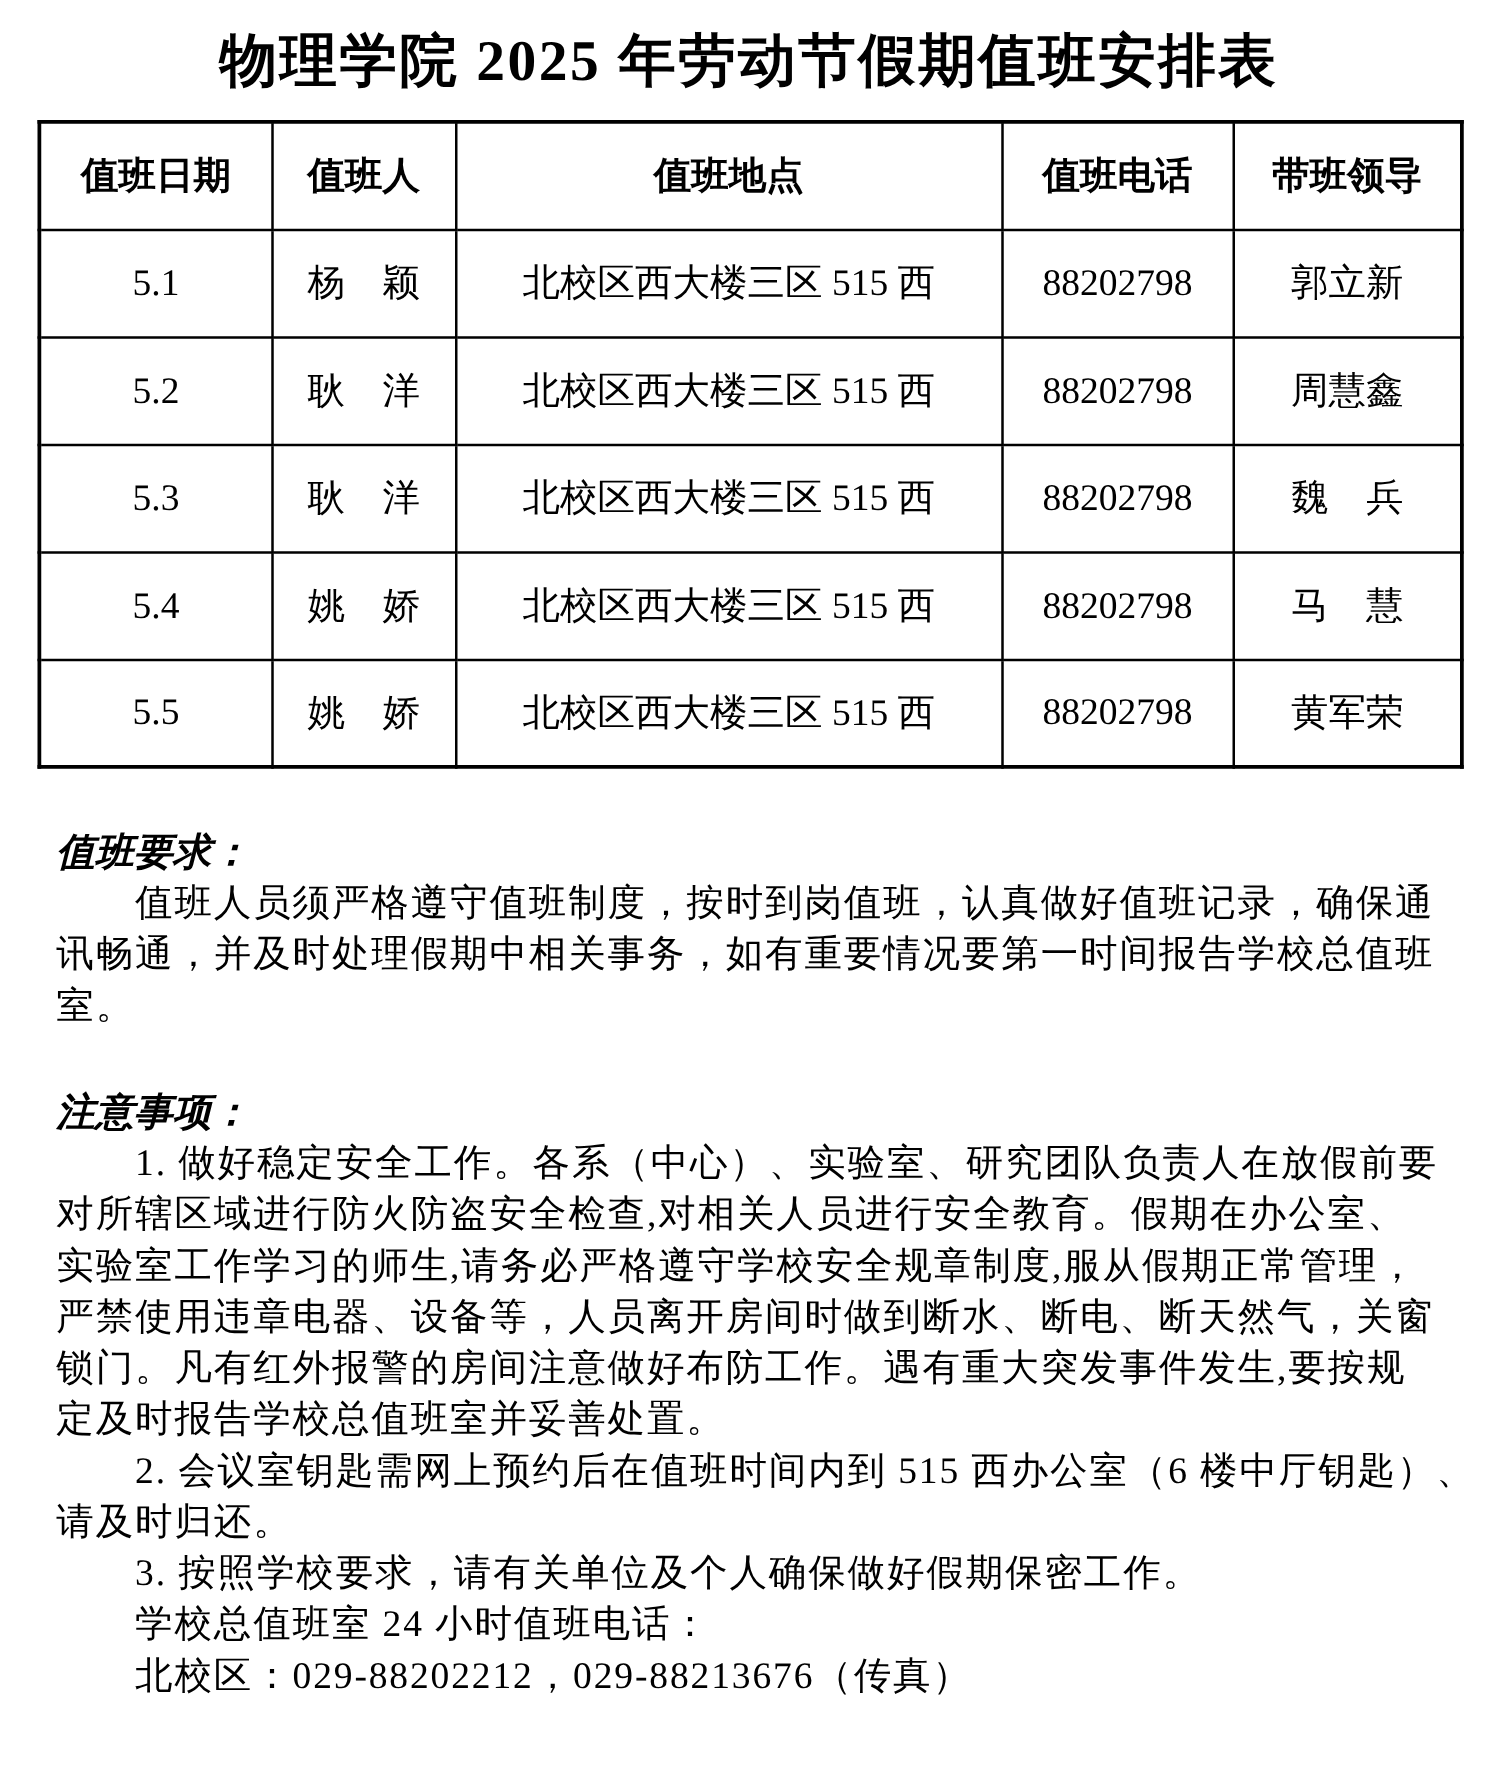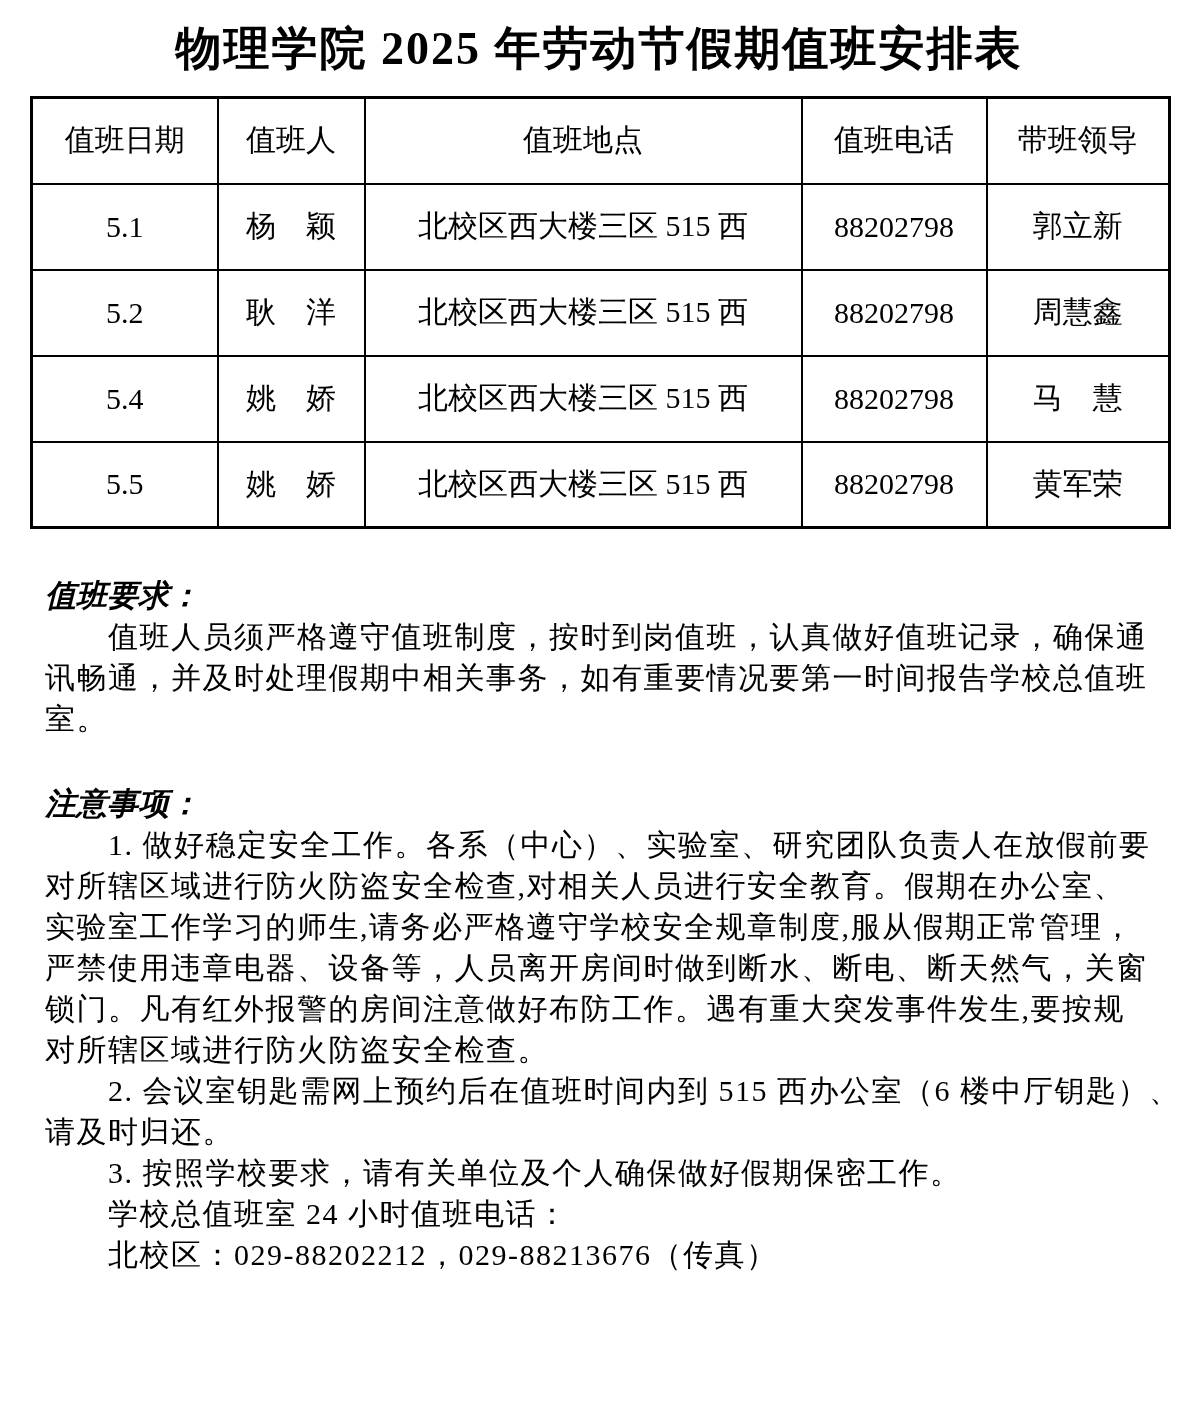--- a/index.html
+++ b/index.html
@@ -40,21 +40,21 @@
   table.duty-table td {
     border: 2px solid #000;
     text-align: center;
     vertical-align: middle;
     font-size: 30px;
     padding: 0;
     overflow: hidden;
     white-space: nowrap;
   }
   table.duty-table th {
-    font-weight: 400;
+    font-weight: 700;
   }
   table.duty-table tr {
     height: 86px;
   }
   .sections {
     margin: 0 45px 0 45px;
   }
   .section {
     margin: 0;
   }
@@ -106,20 +106,27 @@
           <td>郭立新</td>
         </tr>
         <tr>
           <td>5.2</td>
           <td>耿　洋</td>
           <td>北校区西大楼三区 515 西</td>
           <td>88202798</td>
           <td>周慧鑫</td>
         </tr>
         <tr>
+          <td>5.3</td>
+          <td>耿　洋</td>
+          <td>北校区西大楼三区 515 西</td>
+          <td>88202798</td>
+          <td>魏　兵</td>
+        </tr>
+        <tr>
           <td>5.4</td>
           <td>姚　娇</td>
           <td>北校区西大楼三区 515 西</td>
           <td>88202798</td>
           <td>马　慧</td>
         </tr>
         <tr>
           <td>5.5</td>
           <td>姚　娇</td>
           <td>北校区西大楼三区 515 西</td>
@@ -136,21 +143,21 @@
         <div class="text-line">讯畅通，并及时处理假期中相关事务，如有重要情况要第一时间报告学校总值班</div>
         <div class="text-line">室。</div>
       </div>
       <div class="section section-notes">
         <div class="section-heading">注意事项：</div>
         <div class="text-line">　　1. 做好稳定安全工作。各系（中心）、实验室、研究团队负责人在放假前要</div>
         <div class="text-line">对所辖区域进行防火防盗安全检查,对相关人员进行安全教育。假期在办公室、</div>
         <div class="text-line">实验室工作学习的师生,请务必严格遵守学校安全规章制度,服从假期正常管理，</div>
         <div class="text-line">严禁使用违章电器、设备等，人员离开房间时做到断水、断电、断天然气，关窗</div>
         <div class="text-line">锁门。凡有红外报警的房间注意做好布防工作。遇有重大突发事件发生,要按规</div>
-        <div class="text-line">对所辖区域进行防火防盗安全检查。</div>
+        <div class="text-line">定及时报告学校总值班室并妥善处置。</div>
         <div class="text-line">　　2. 会议室钥匙需网上预约后在值班时间内到 515 西办公室（6 楼中厅钥匙）、</div>
         <div class="text-line">请及时归还。</div>
         <div class="text-line">　　3. 按照学校要求，请有关单位及个人确保做好假期保密工作。</div>
         <div class="text-line">　　学校总值班室 24 小时值班电话：</div>
         <div class="text-line">　　北校区：029-88202212，029-88213676（传真）</div>
       </div>
     </div>
 
 </div>
 

